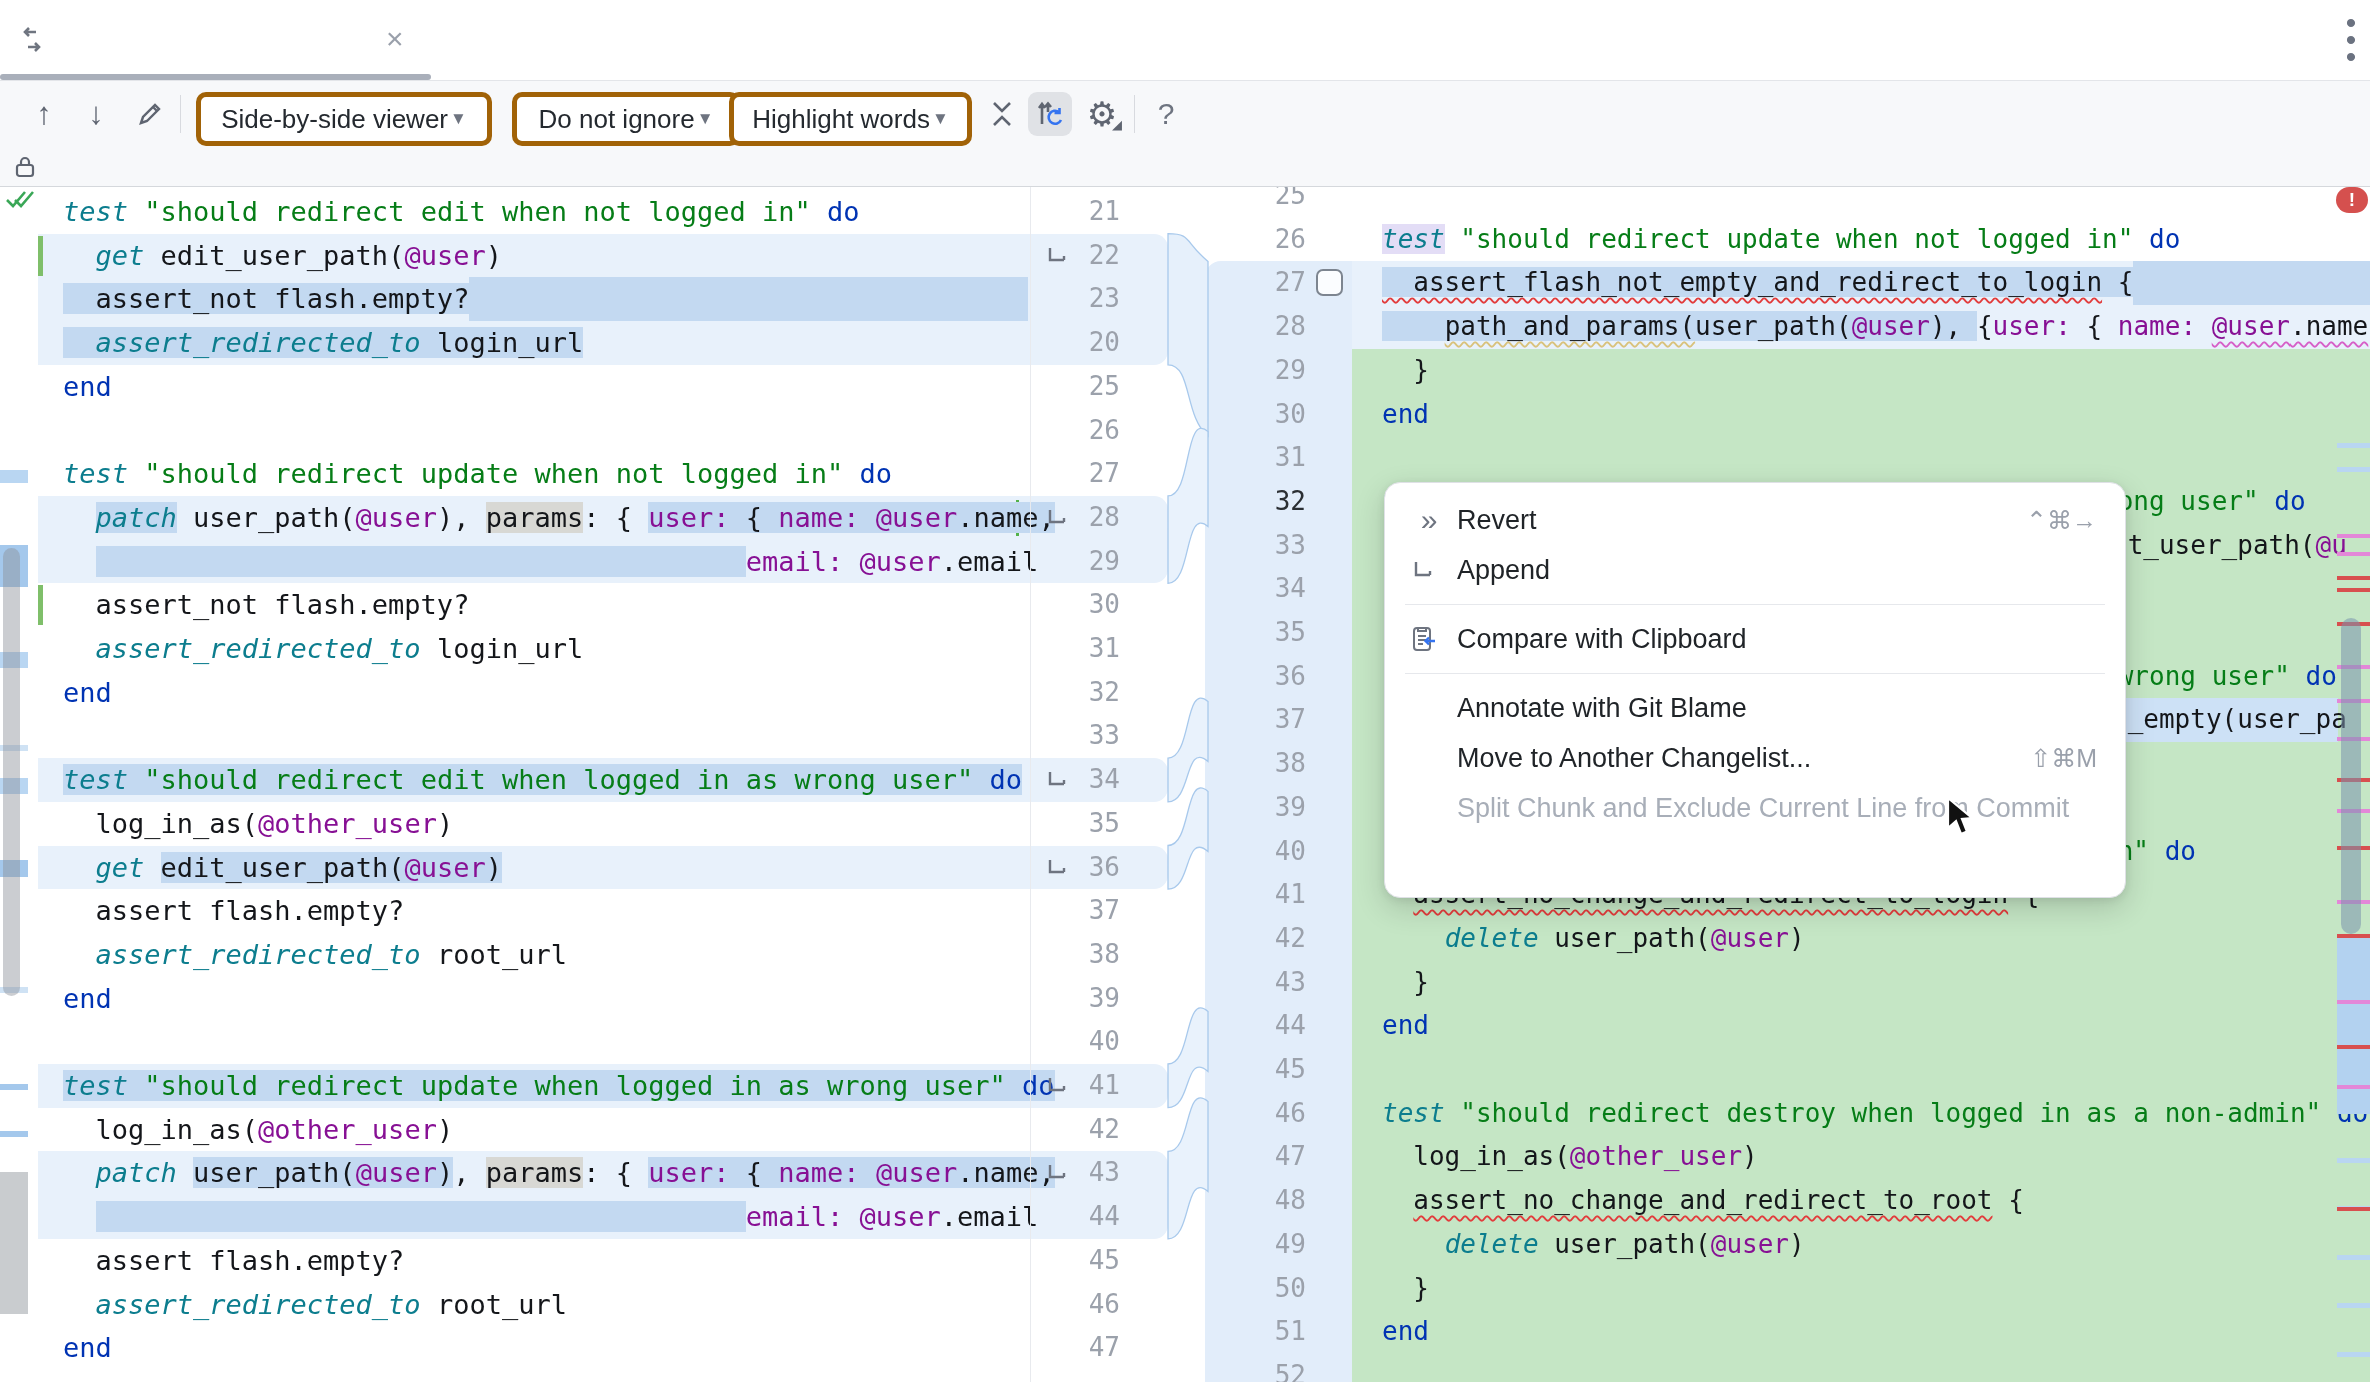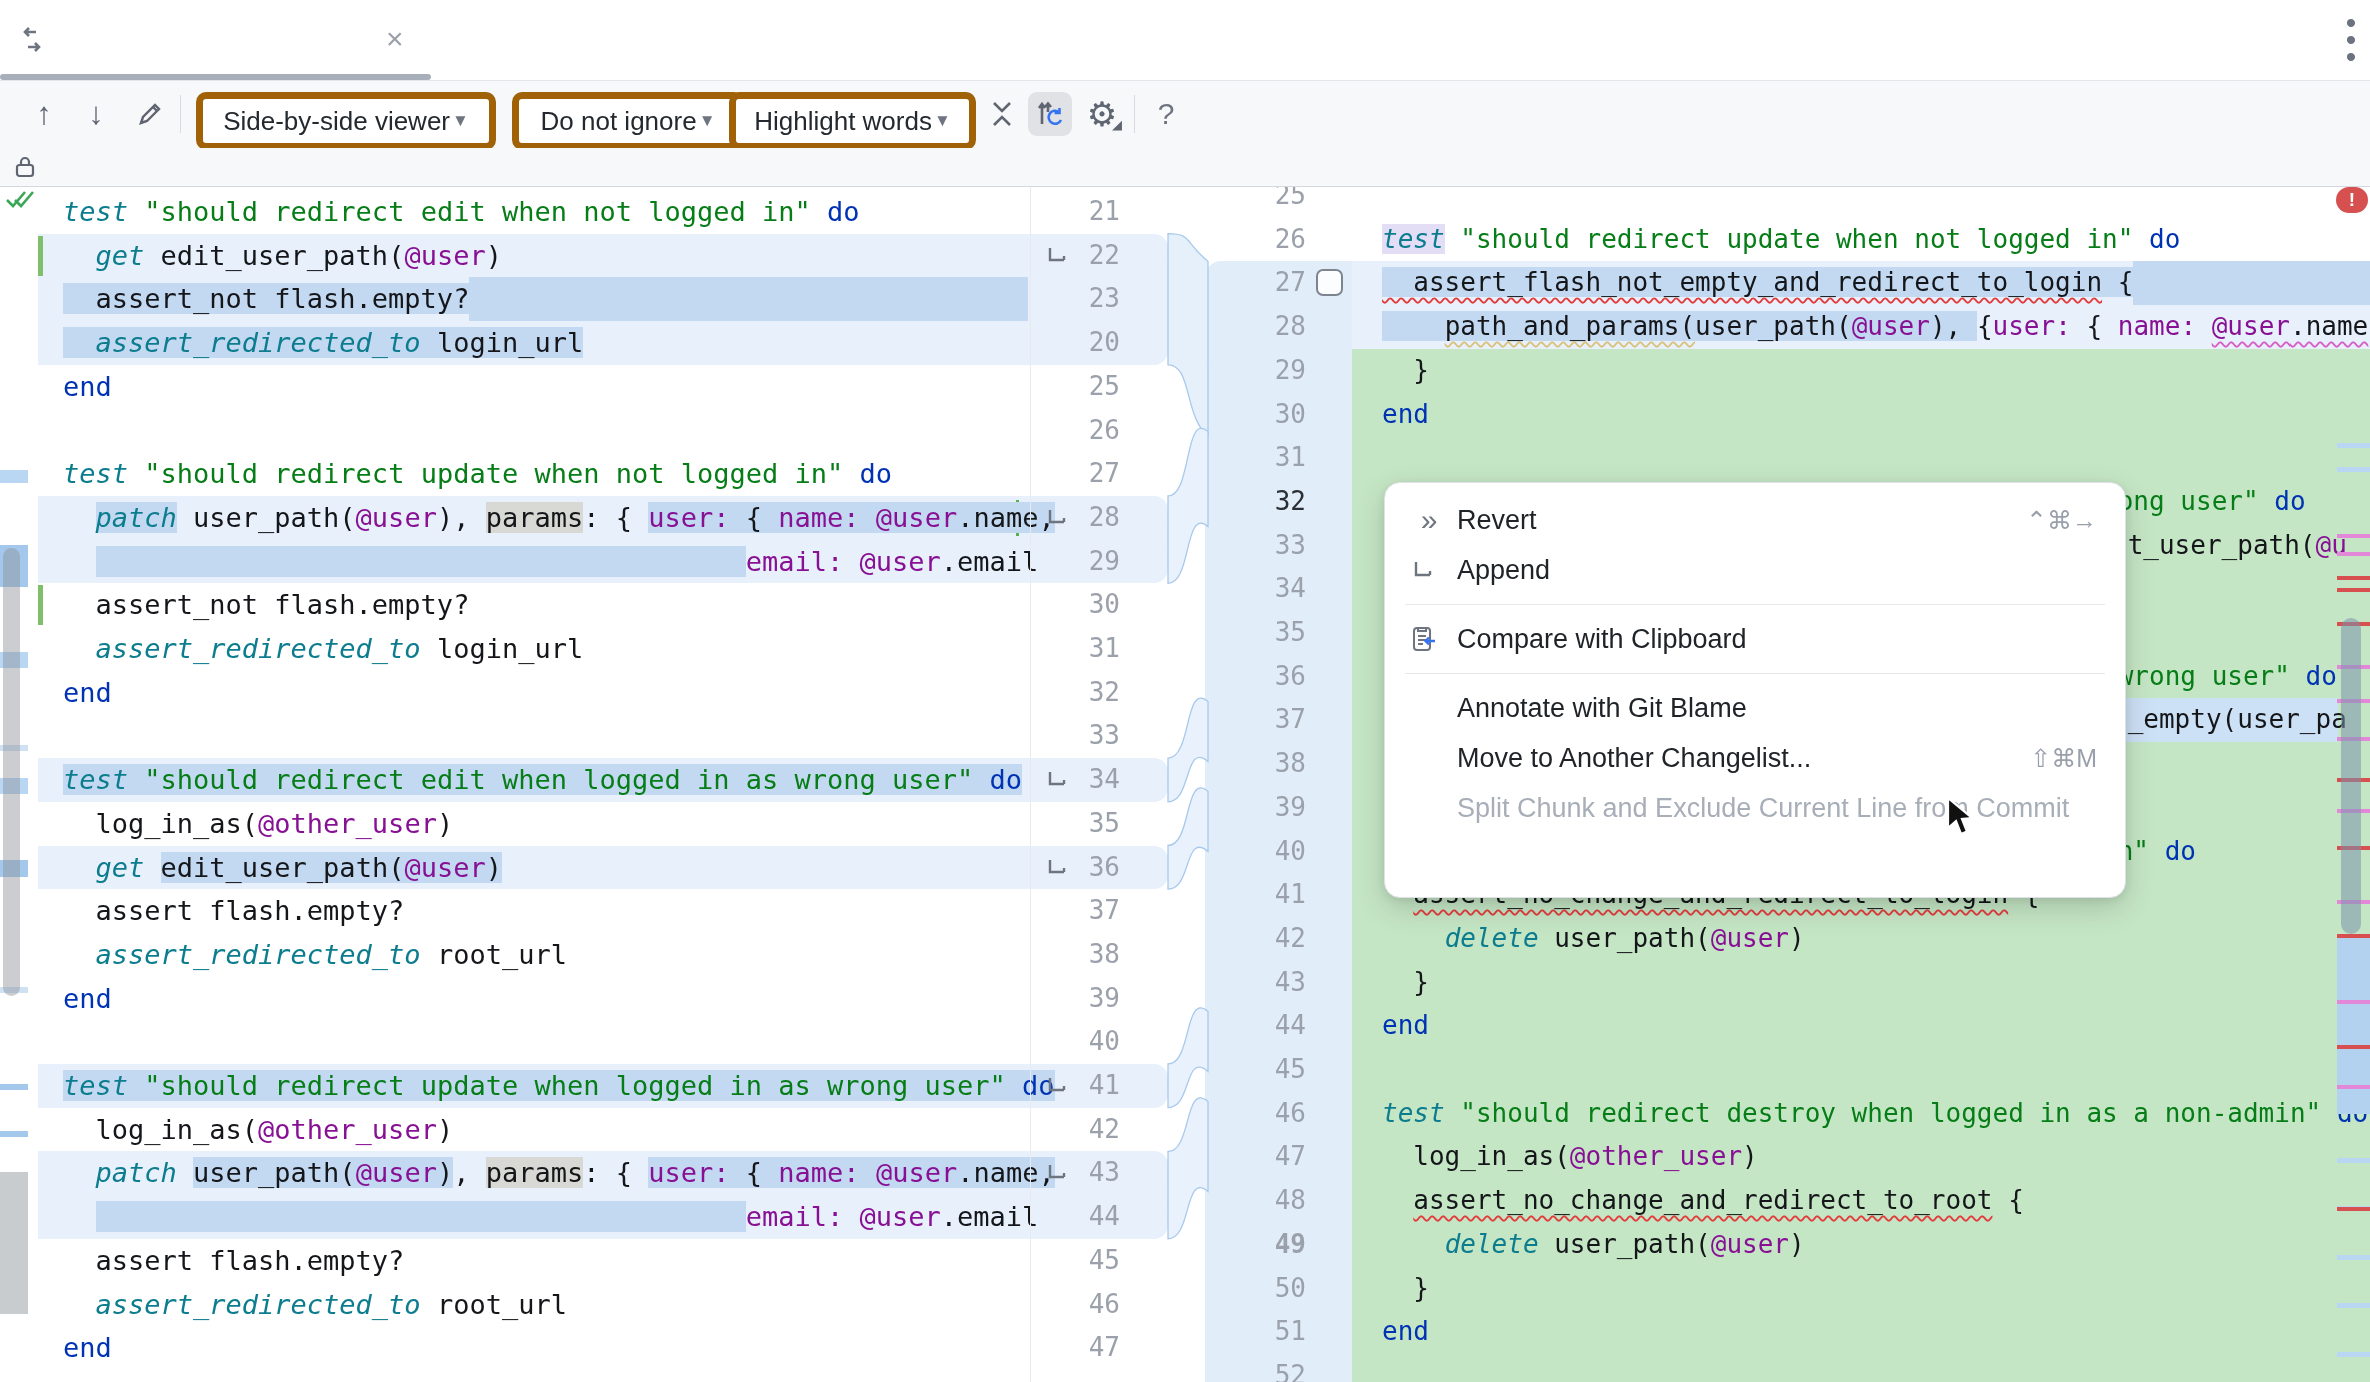--- a/index.html
+++ b/index.html
@@ -7,21 +7,21 @@
        font-family:"Liberation Sans",sans-serif;color:#1f2328;}
   .abs{position:absolute;}
   
   #tabbar{left:0;top:0;width:2370px;height:80px;background:#fff;border-bottom:1px solid #e3e5e9;}
   #tab-underline{left:0;top:74px;width:431px;height:6px;background:#a9afba;border-radius:3px;}
   #tab-label{left:64px;top:0;height:80px;line-height:80px;font-size:27px;color:#1d1f23;}
   #tab-close{left:386px;top:0;height:80px;line-height:78px;font-size:30px;color:#9aa0ab;cursor:pointer;}
   #kebab{left:2336px;top:14px;width:30px;height:50px;font-size:30px;color:#6b7280;letter-spacing:0;line-height:17px;text-align:center;}
   #toolbar{left:0;top:81px;width:2370px;height:67px;background:#f7f8fa;}
   #revrow{left:0;top:148px;width:2370px;height:38px;background:#f7f8fa;border-bottom:1px solid #d5d8dc;}
-  .tbtn{position:absolute;top:11px;height:44px;background:#fff;border:7px solid #a16207;border-radius:10px;
+  .tbtn{position:absolute;top:11px;height:44px;background:#fff;border:5px solid #a16207;border-radius:10px;
         font-size:26px;color:#24292f;display:flex;align-items:center;justify-content:center;gap:2px;cursor:pointer;}
   .chev{font-size:17px;color:#6e7480;}
   .ticon{position:absolute;top:11px;height:44px;display:flex;align-items:center;justify-content:center;color:#5f6571;cursor:pointer;}
   #status-label{right:26px;top:0;height:67px;line-height:67px;font-size:27px;color:#1f2328;}
   #hash-text{left:44px;top:0;height:37px;line-height:37px;font-size:26px;color:#1f2328;}
   .cb{position:absolute;width:26px;height:26px;border:2px solid #8f96a3;border-radius:7px;background:#fff;box-sizing:border-box;cursor:pointer;}
   #your-version-label{left:1340px;top:148px;height:38px;line-height:36px;font-size:27px;}
   
   #editor{left:0;top:187px;width:2370px;height:1195px;background:#fff;overflow:hidden;}
   .code{font-family:"DejaVu Sans Mono",monospace;font-size:27px;line-height:43.7px;white-space:pre;}
@@ -384,21 +384,21 @@
       <div class="num" style="position: absolute; left: 1206px; top: 598.8px; width: 100px; height: 43.7px;">39</div>
       <div class="num" style="position: absolute; left: 1206px; top: 642.5px; width: 100px; height: 43.7px;">40</div>
       <div class="num" style="position: absolute; left: 1206px; top: 686.2px; width: 100px; height: 43.7px;">41</div>
       <div class="num" style="position: absolute; left: 1206px; top: 729.9px; width: 100px; height: 43.7px;">42</div>
       <div class="num" style="position: absolute; left: 1206px; top: 773.6px; width: 100px; height: 43.7px;">43</div>
       <div class="num" style="position: absolute; left: 1206px; top: 817.3px; width: 100px; height: 43.7px;">44</div>
       <div class="num" style="position: absolute; left: 1206px; top: 861px; width: 100px; height: 43.7px;">45</div>
       <div class="num" style="position: absolute; left: 1206px; top: 904.7px; width: 100px; height: 43.7px;">46</div>
       <div class="num" style="position: absolute; left: 1206px; top: 948.4px; width: 100px; height: 43.7px;">47</div>
       <div class="num" style="position: absolute; left: 1206px; top: 992.1px; width: 100px; height: 43.7px;">48</div>
-      <div class="num" style="position: absolute; left: 1206px; top: 1035.8px; width: 100px; height: 43.7px; font-weight: bold;">49</div>
+      <div class="num" style="position: absolute; left: 1206px; top: 1035.8px; width: 100px; height: 43.7px;">49</div>
       <div class="num" style="position: absolute; left: 1206px; top: 1079.5px; width: 100px; height: 43.7px;">50</div>
       <div class="num" style="position: absolute; left: 1206px; top: 1123.2px; width: 100px; height: 43.7px;">51</div>
       <div class="num" style="position: absolute; left: 1206px; top: 1166.9px; width: 100px; height: 43.7px;">52</div>
       <div style="position: absolute; left: 1030px; top: 0px; width: 1px; height: 1195px; background: rgb(232, 234, 238);"></div>
       <div style="position: absolute; left: 0px; top: 283px; width: 28px; height: 13px; background: rgb(185, 214, 242);"></div>
       <div style="position: absolute; left: 0px; top: 358px; width: 28px; height: 42px; background: rgb(164, 200, 236);"></div>
       <div style="position: absolute; left: 0px; top: 465px; width: 28px; height: 16px; background: rgb(185, 214, 242);"></div>
       <div style="position: absolute; left: 0px; top: 558px; width: 28px; height: 6px; background: rgb(207, 226, 244);"></div>
       <div style="position: absolute; left: 0px; top: 591px; width: 28px; height: 16px; background: rgb(185, 214, 242);"></div>
       <div style="position: absolute; left: 0px; top: 673px; width: 28px; height: 17px; background: rgb(164, 200, 236);"></div>

